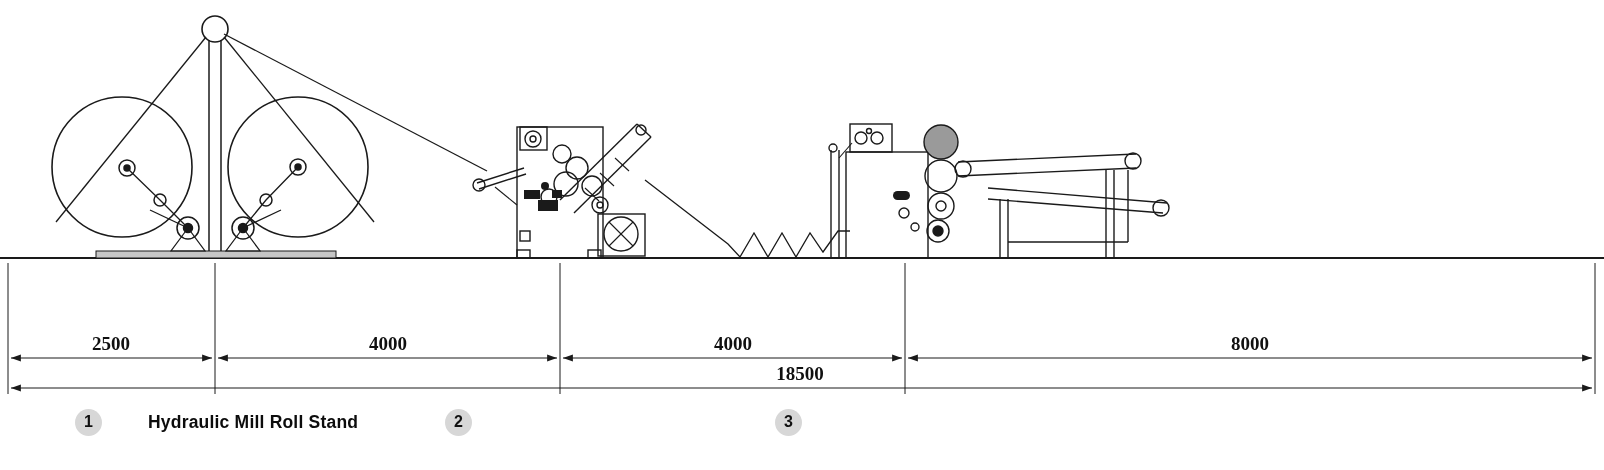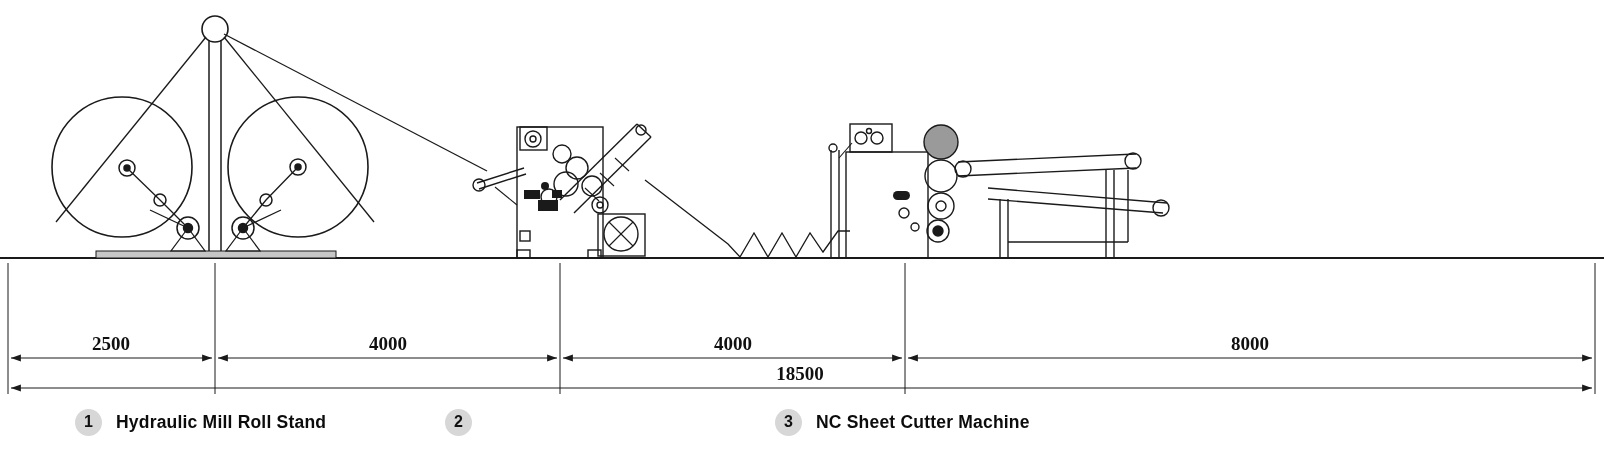--- a/index.html
+++ b/index.html
@@ -19,21 +19,21 @@
   }
   .badge {
     width:27px; height:27px; border-radius:50%;
     background:#d7d7d7; color:#101010;
     font-weight:bold; font-size:16px;
     display:flex; align-items:center; justify-content:center;
     flex:0 0 auto;
   }
   .legend-label {
     font-weight:bold; font-size:17.5px; color:#0c0c0c;
-    letter-spacing:0.2px; white-space:nowrap;
+    letter-spacing:0.2px; white-space:nowrap;margin-left:32px;
   }
 </style>
 </head>
 <body>
 
 <div class="canvas">
 
   <svg width="1604" height="470" viewBox="0 0 1604 470">
     <defs>
       <marker id="arr" viewBox="0 0 10 10" refX="9.5" refY="5" markerWidth="11" markerHeight="11" orient="auto-start-reverse">
@@ -187,17 +187,16 @@
   <div>
     <div class="legend-item" style="left:75px">
       <span class="badge">1</span>
       <span class="legend-label">Hydraulic Mill Roll Stand</span>
     </div>
     <div class="legend-item" style="left:445px">
       <span class="badge">2</span>
     </div>
     <div class="legend-item" style="left:775px">
       <span class="badge">3</span>
-      <span class="legend-label">NC Sheet Cutter Machine</span>
     </div>
   </div>
 
 </div>
 
 </body></html>

